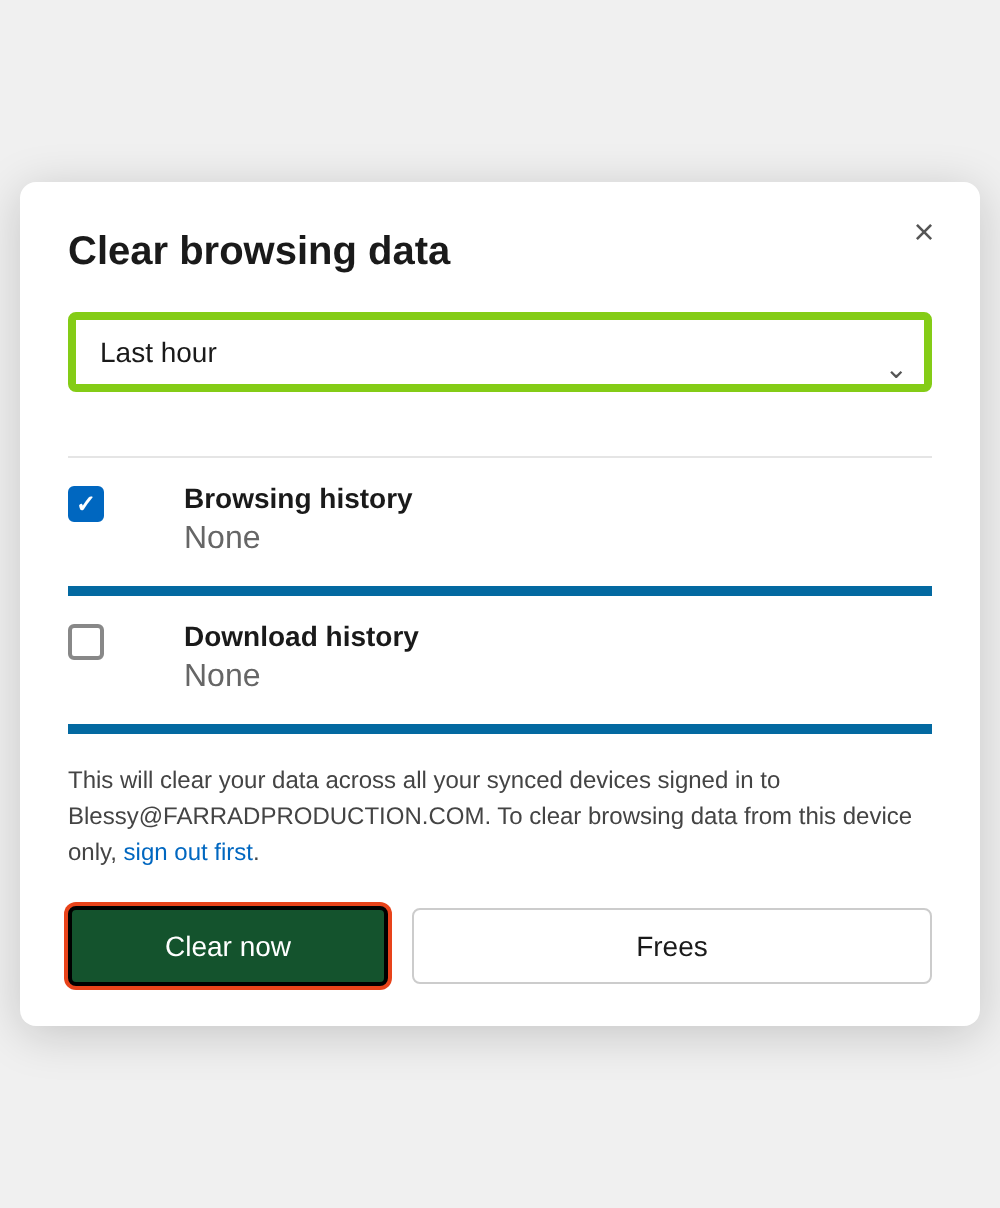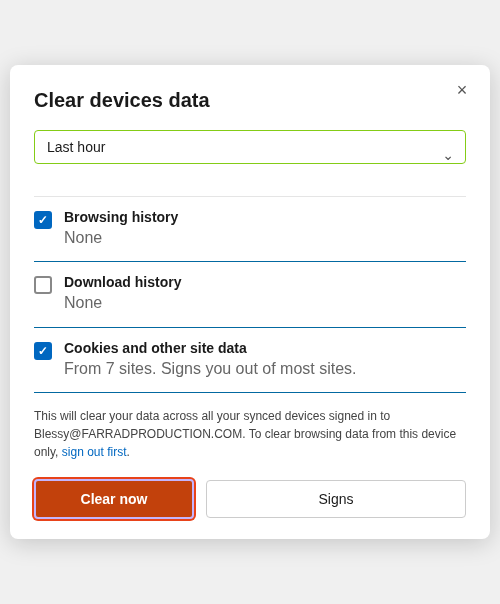--- a/index.html
+++ b/index.html
@@ -54,21 +54,21 @@
 
     .time-range-label {
       font-size: 12px;
       color: #444;
       margin-bottom: 6px;
     }
 
     .time-range-select {
       width: 100%;
       padding: 8px 36px 8px 12px;
-      border: 1px solid #84cc16;
+      border: 4px solid #84cc16;
       border-radius: 4px;
       font-size: 14px;
       color: #1a1a1a;
       appearance: none;
       background: #fff;
       cursor: pointer;
       margin-bottom: 16px;
     }
 
     .select-wrapper {
@@ -95,21 +95,22 @@
     .options-area {
       position: relative;
       max-height: 260px;
       overflow: hidden;
     }
 
     .option-item {
       display: flex;
       align-items: flex-start;
       padding: 12px 0;
-      border-bottom: 1px solid #0369a1;
+      border-bottom: 5px solid #0369a1;
+      gap: 28px;
     }
 
     .checkbox-wrapper {
       margin-right: 12px;
       margin-top: 2px;
       flex-shrink: 0;
     }
 
     .checkbox {
       width: 18px;
@@ -163,27 +164,27 @@
     }
 
     .button-row {
       display: flex;
       gap: 12px;
       align-items: center;
     }
 
     .btn-clear {
       flex: 0 0 auto;
-      background: #c2410c;
+      background: #14532d;
       color: #fff;
-      border: 2px solid #c4b5fd;
+      border: 2px solid #000000;
       border-radius: 4px;
       padding: 10px 40px;
       font-size: 14px;
-      font-weight: 700;
+      font-weight: 400;
       cursor: pointer;
       min-width: 160px;
       box-shadow: 0 0 0 2px #e8431a;
     }
 
     .btn-cancel {
       flex: 1;
       background: #fff;
       color: #1a1a1a;
       border: 1px solid #ccc;
@@ -195,21 +196,21 @@
   </style>
 </head>
 <body>
 
 <div class="dialog">
 
   <button class="close-btn">
     <span>×</span>
   </button>
 
-  <h2 class="dialog-title">Clear devices data</h2>
+  <h2 class="dialog-title">Clear browsing data</h2>
 
 
   <div class="select-wrapper">
     <select class="time-range-select">
       <option>Last hour</option>
       <option>Last 24 hours</option>
       <option>Last 7 days</option>
       <option>Last 4 weeks</option>
       <option>All time</option>
     </select>
@@ -233,35 +234,26 @@
     <div class="option-item">
       <div class="checkbox-wrapper">
         <div class="checkbox"></div>
       </div>
       <div class="option-text">
         <div class="option-label">Download history</div>
         <div class="option-desc">None</div>
       </div>
     </div>
 
-    <div class="option-item">
-      <div class="checkbox-wrapper">
-        <div class="checkbox checked"></div>
-      </div>
-      <div class="option-text">
-        <div class="option-label">Cookies and other site data</div>
-        <div class="option-desc">From 7 sites. Signs you out of most sites.</div>
-      </div>
-    </div>
 
 
   </div>
 
   <p class="info-text">
     <span>This will clear your data across all your synced devices signed in to Blessy@FARRADPRODUCTION.COM. To clear browsing data from this device only, </span><a class="info-link">sign out first</a><span>.</span>
   </p>
 
   <div class="button-row">
     <button class="btn-clear">Clear now</button>
-    <button class="btn-cancel">Signs</button>
+    <button class="btn-cancel">Frees</button>
   </div>
 
 </div>
 
 </body></html>

